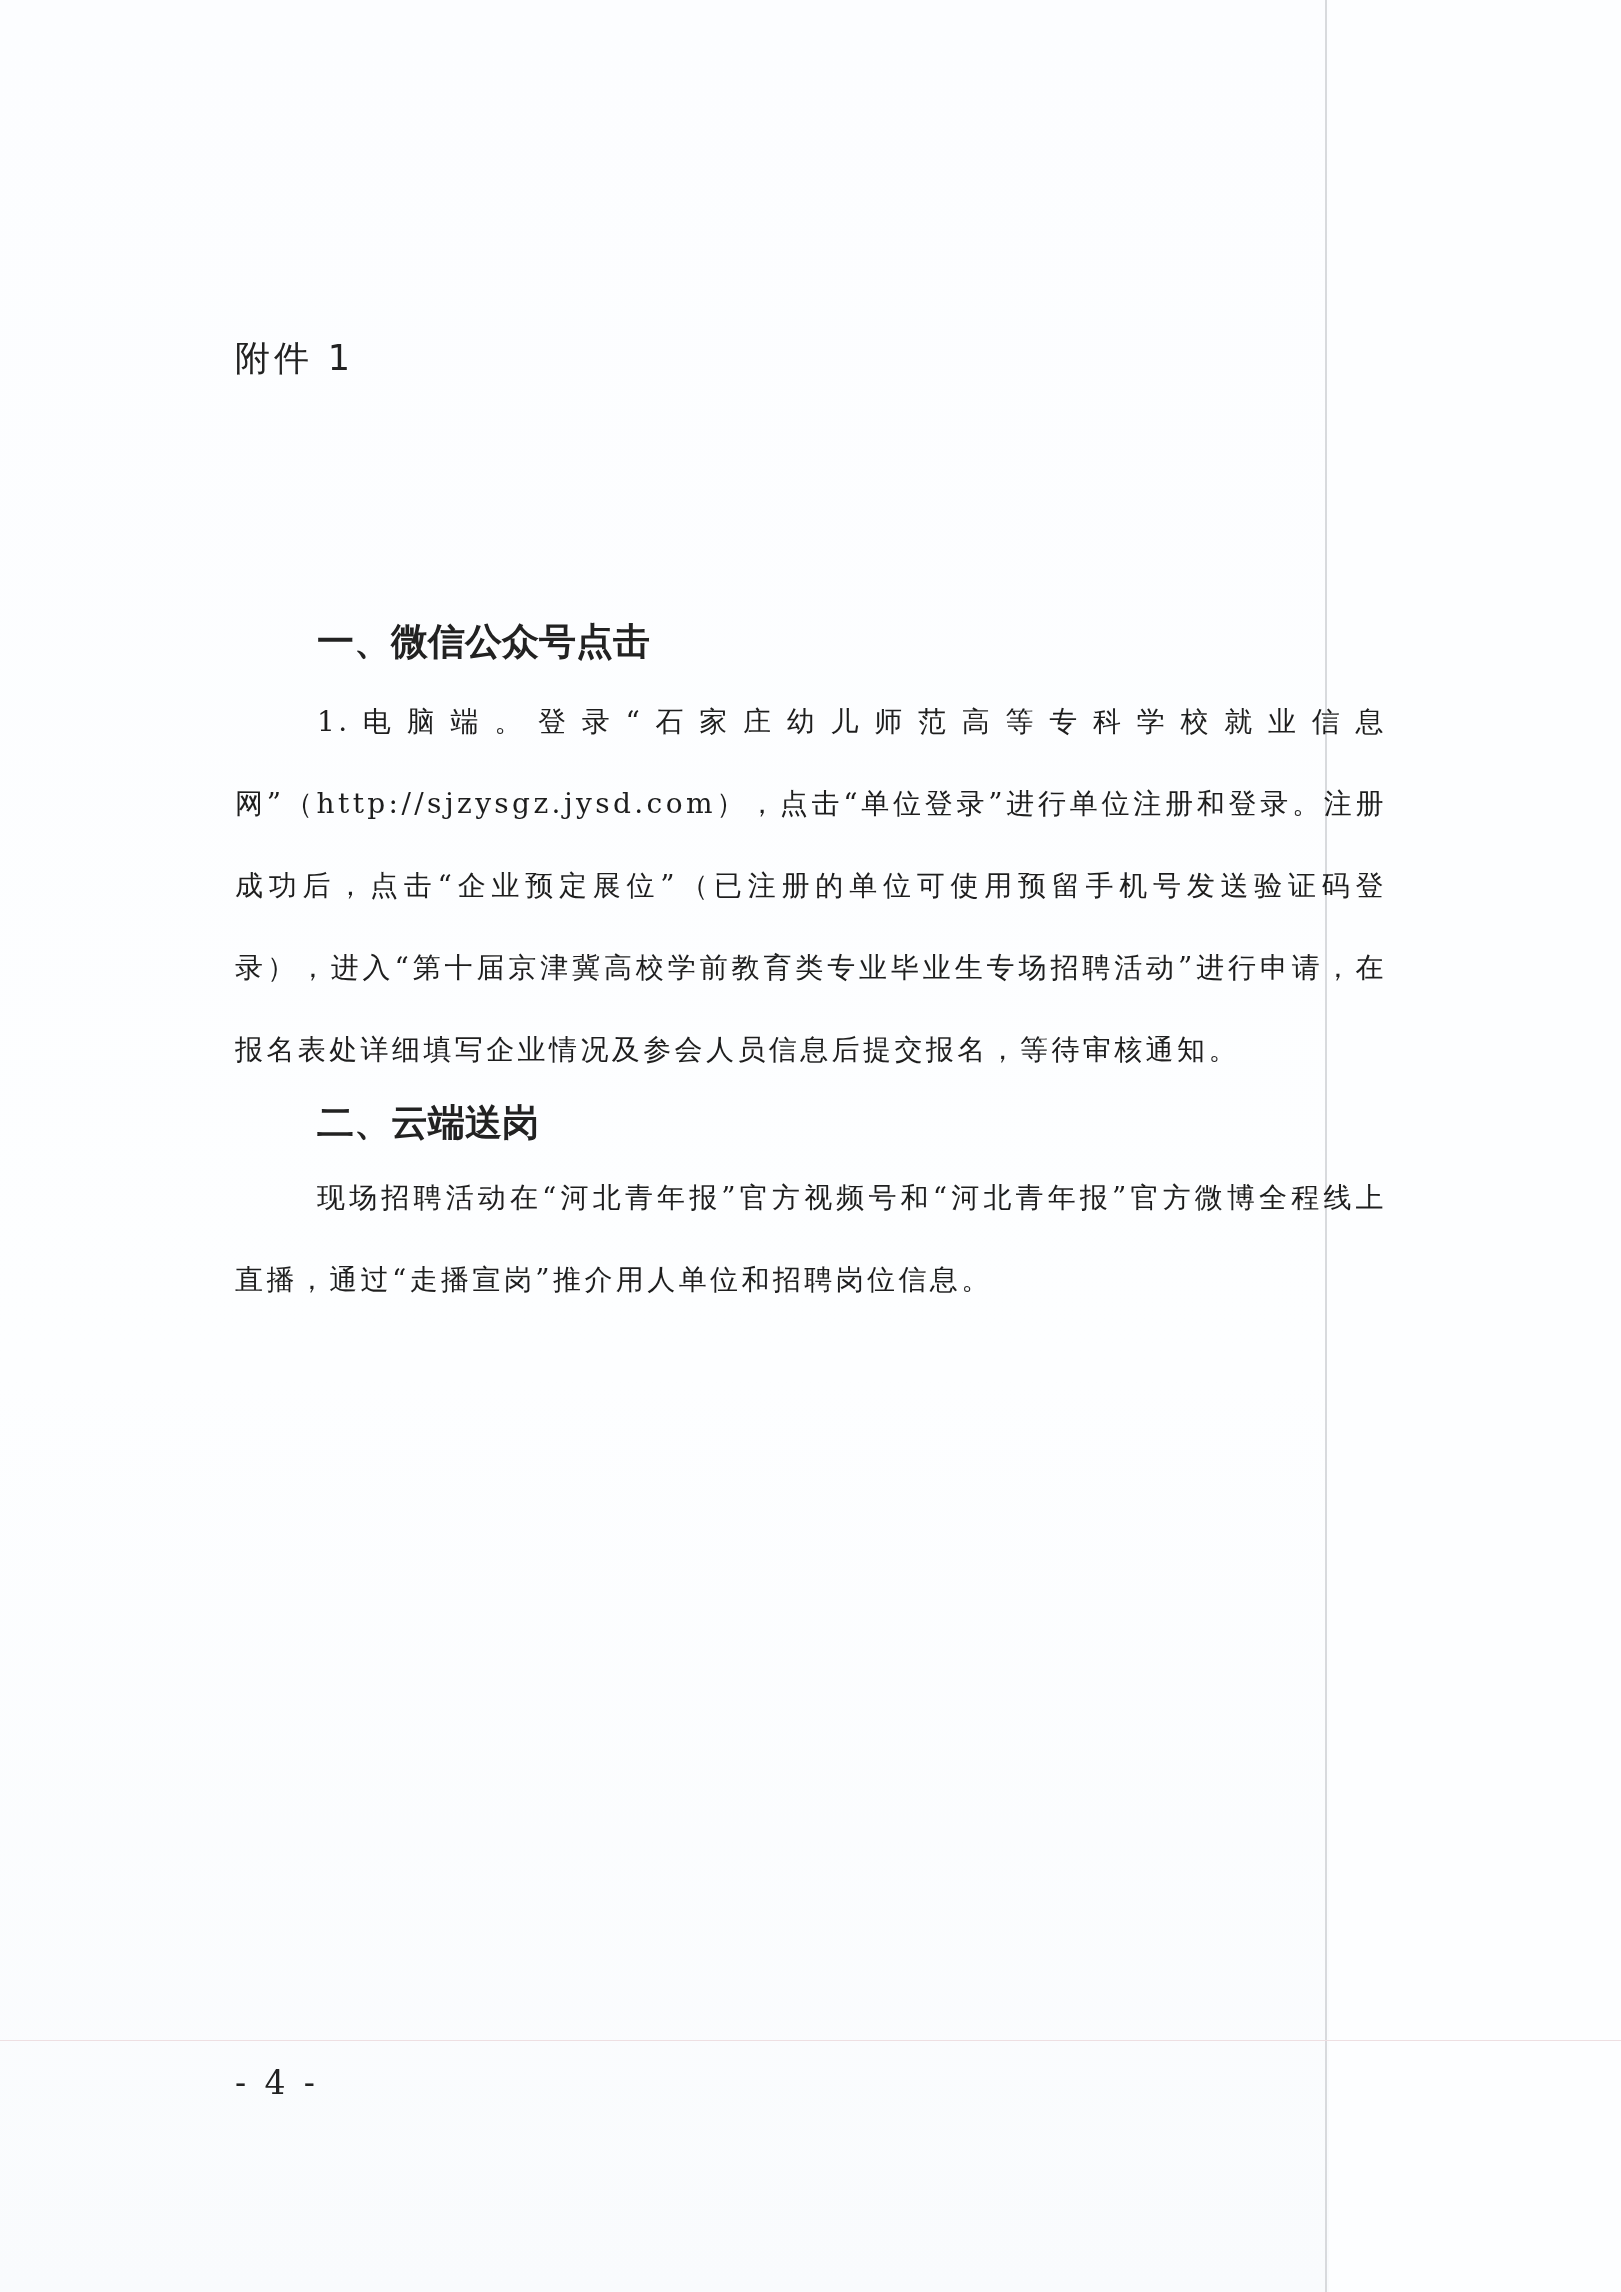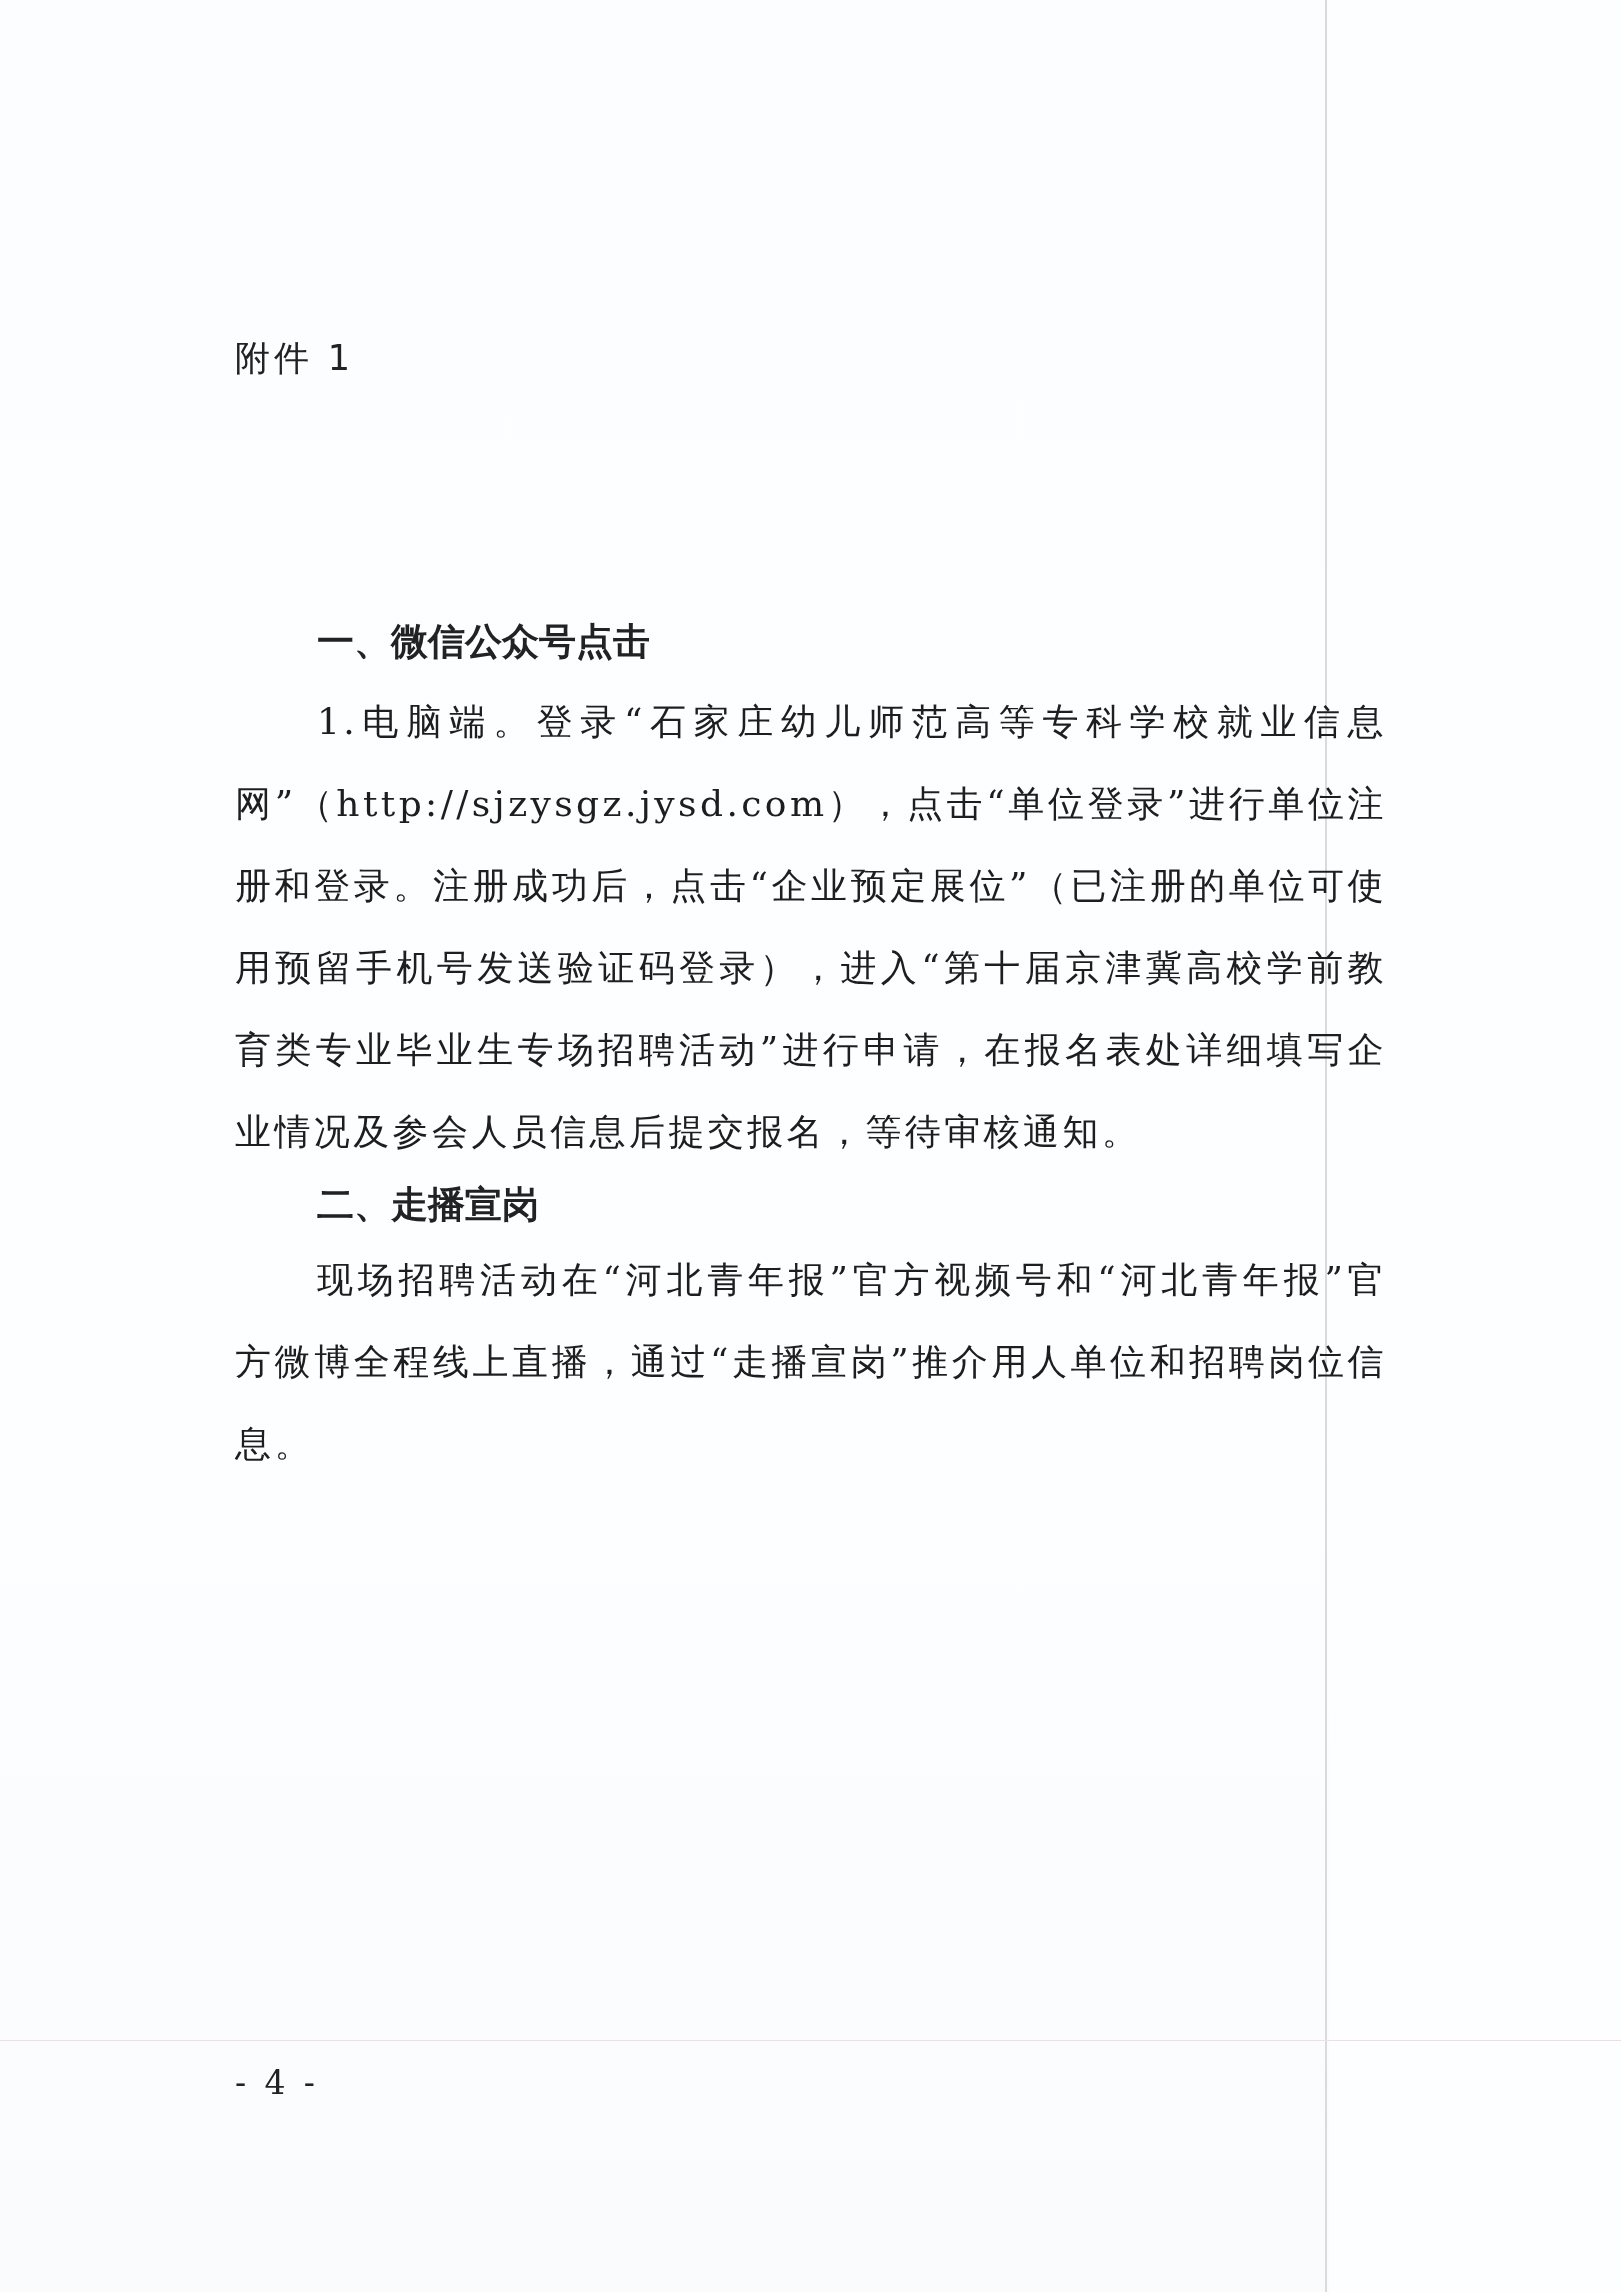--- a/index.html
+++ b/index.html
@@ -55,21 +55,21 @@
     .h {
       font-family: "DejaVu Sans", "Liberation Sans", sans-serif;
       font-weight: bold;
       font-size: 37px;
       line-height: 51px;
       padding-left: 82px;
       margin: 0;
       color: #222;
     }
     .p {
-      font-size: 36px;
+      font-size: 28px;
       line-height: 82px;
       margin: 0;
       text-indent: 82px;
       text-align: justify;
       text-align-last: left;
       letter-spacing: 3.4px;
       color: #1e1e1e;
     }
     .sec1-h { margin-top: 0; }
     .sec1-p1 { margin-top: 13.7px; }
@@ -100,21 +100,21 @@
   <div class="annex">附件 1</div>
 
 
   <div class="content">
     <section>
       <h2 class="h sec1-h">一、微信公众号点击</h2>
       <p class="p sec1-p1">1.电脑端。登录“石家庄幼儿师范高等专科学校就业信息网”（http://sjzysgz.jysd.com），点击“单位登录”进行单位注册和登录。注册成功后，点击“企业预定展位”（已注册的单位可使用预留手机号发送验证码登录），进入“第十届京津冀高校学前教育类专业毕业生专场招聘活动”进行申请，在报名表处详细填写企业情况及参会人员信息后提交报名，等待审核通知。</p>
     </section>
 
     <section>
-      <h2 class="h sec2-h">二、走播宣岗</h2>
+      <h2 class="h sec2-h">二、云端送岗</h2>
       <p class="p sec2-p1">现场招聘活动在“河北青年报”官方视频号和“河北青年报”官方微博全程线上直播，通过“走播宣岗”推介用人单位和招聘岗位信息。</p>
     </section>
   </div>
 
   <div class="footer-line"></div>
   <div class="page-number">- 4 -</div>
 </div>
 
 
 </body></html>

